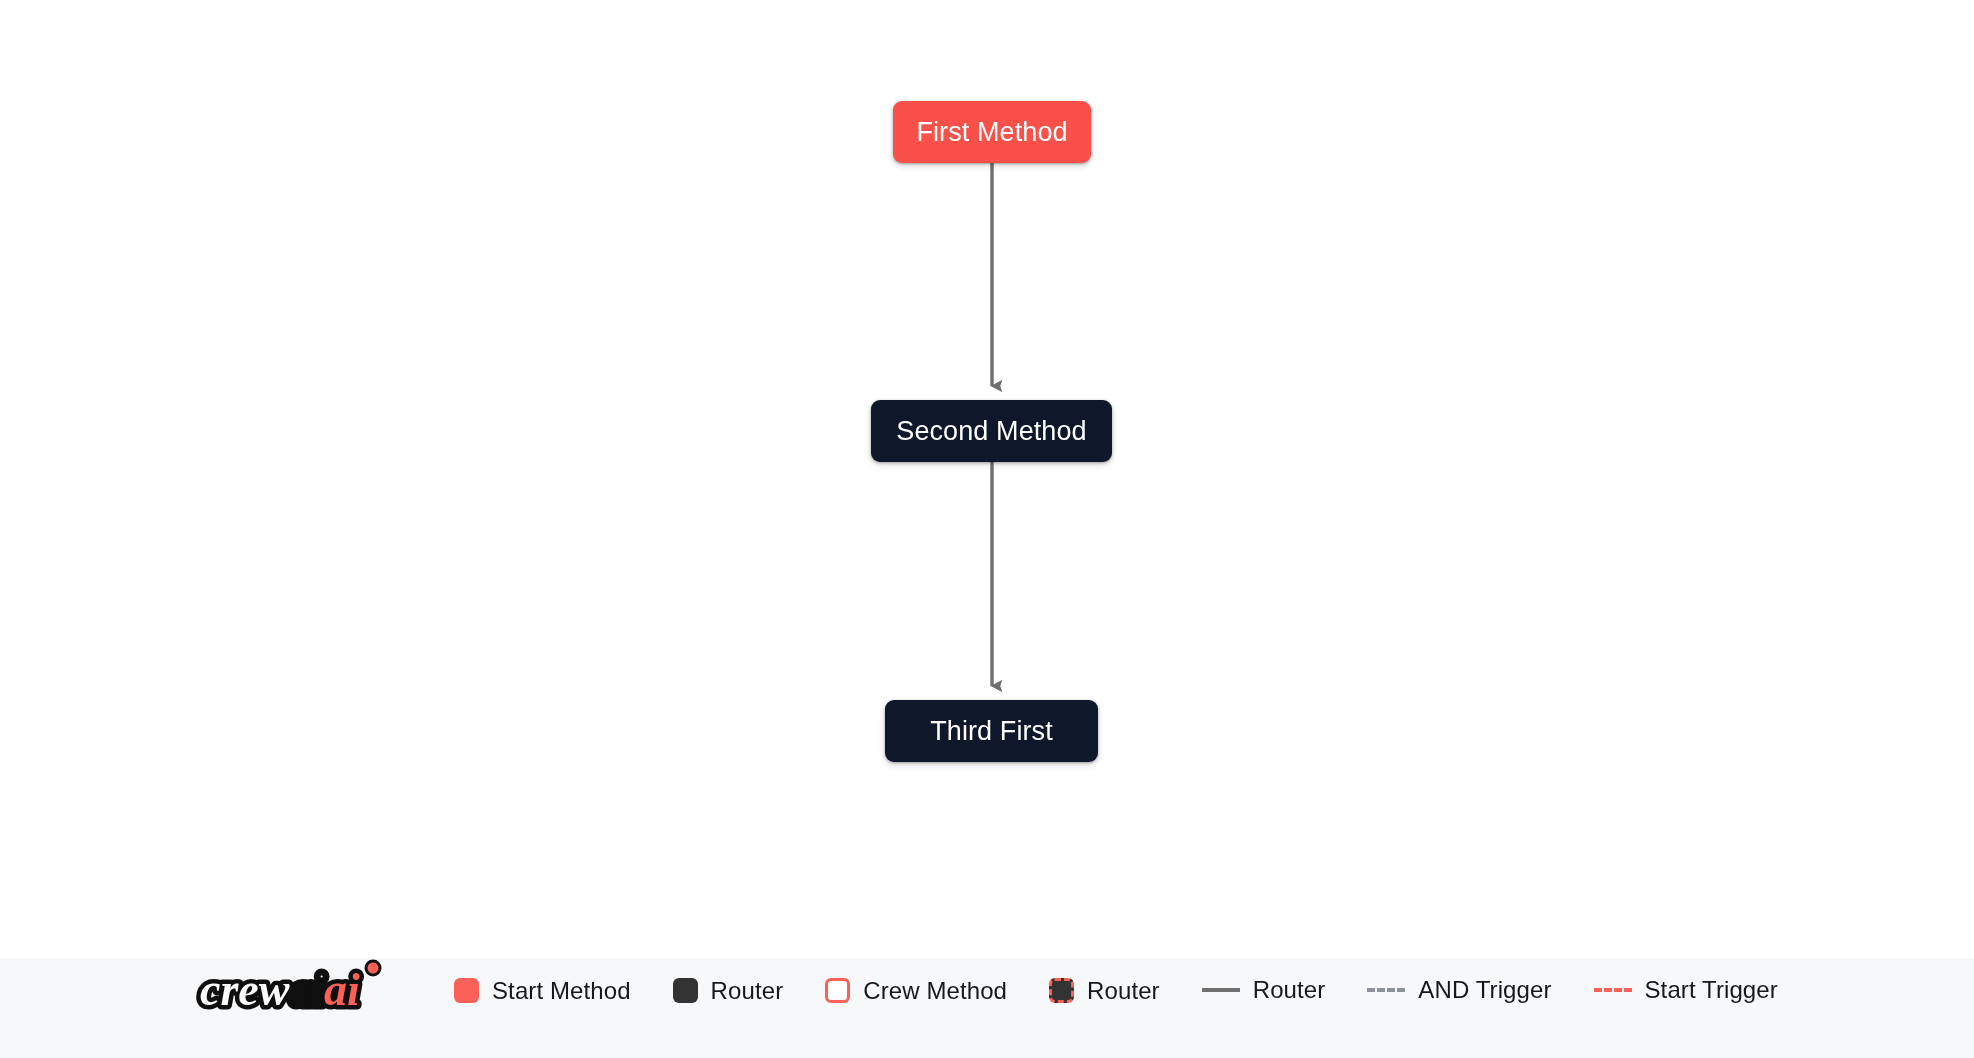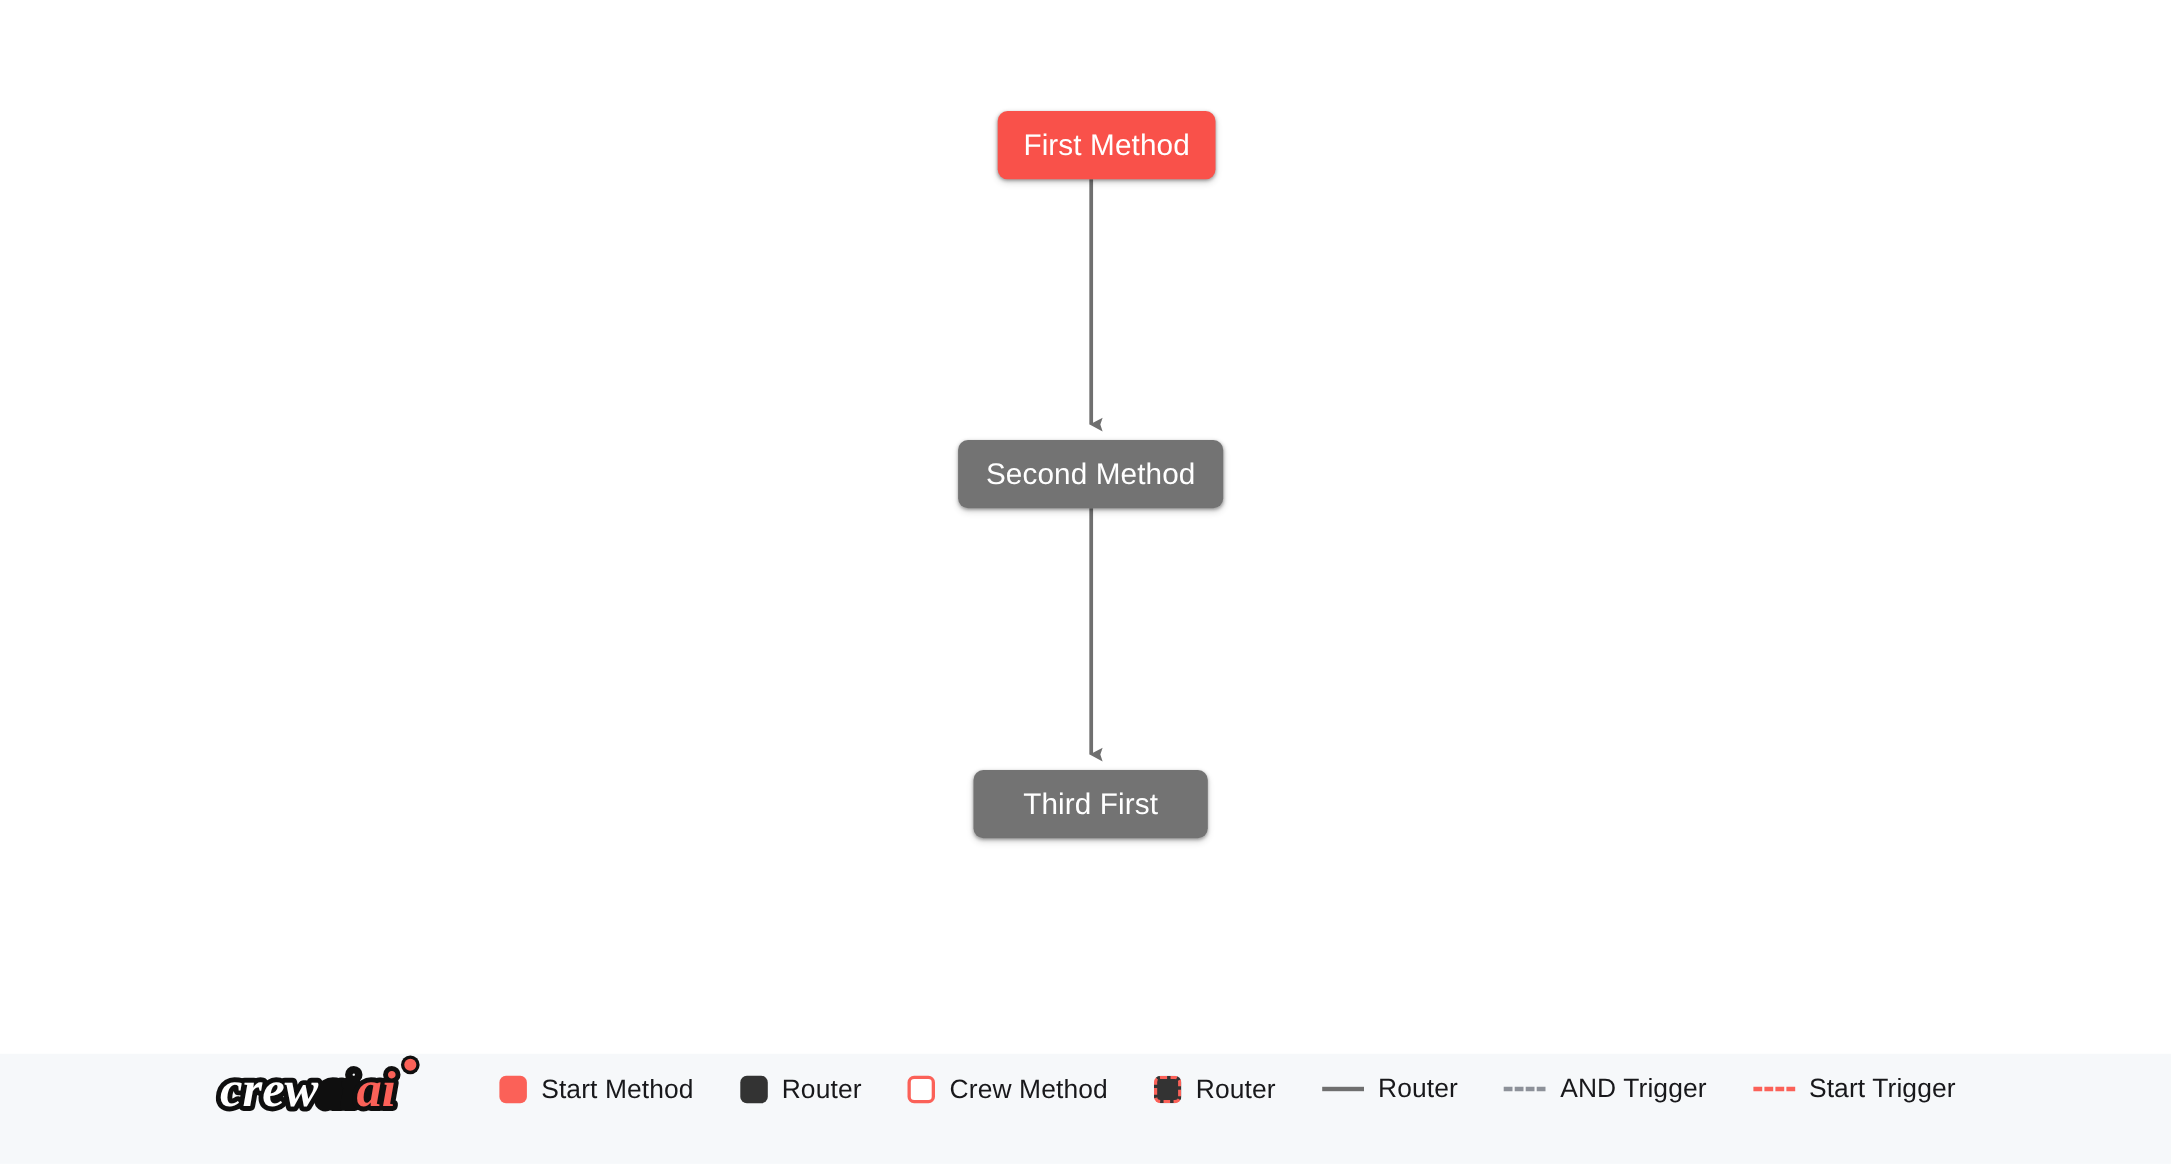--- a/index.html
+++ b/index.html
@@ -44,25 +44,24 @@
     white-space: nowrap;
     font-size: 27px;
     line-height: 1;
     letter-spacing: 0.1px;
     color: #ffffff;
     box-shadow: 0 1px 3px rgba(0,0,0,0.30), 0 3px 7px rgba(0,0,0,0.14);
   }
 
   .node-start {
     background: #f9514a;
-    margin-left: 14px;
   }
 
   .node-method {
-    background: #737373;
+    background: #0f172a;
   }
 
   
   #node-first-method  { left: 893px;  top: 101px; width: 198px; height: 62px; }
   #node-second-method { left: 871px;  top: 400px; width: 241px; height: 62px; }
   #node-third-method  { left: 885px;  top: 700px; width: 213px; height: 62px; }
 
   
   #legend-bar {
     position: absolute;

